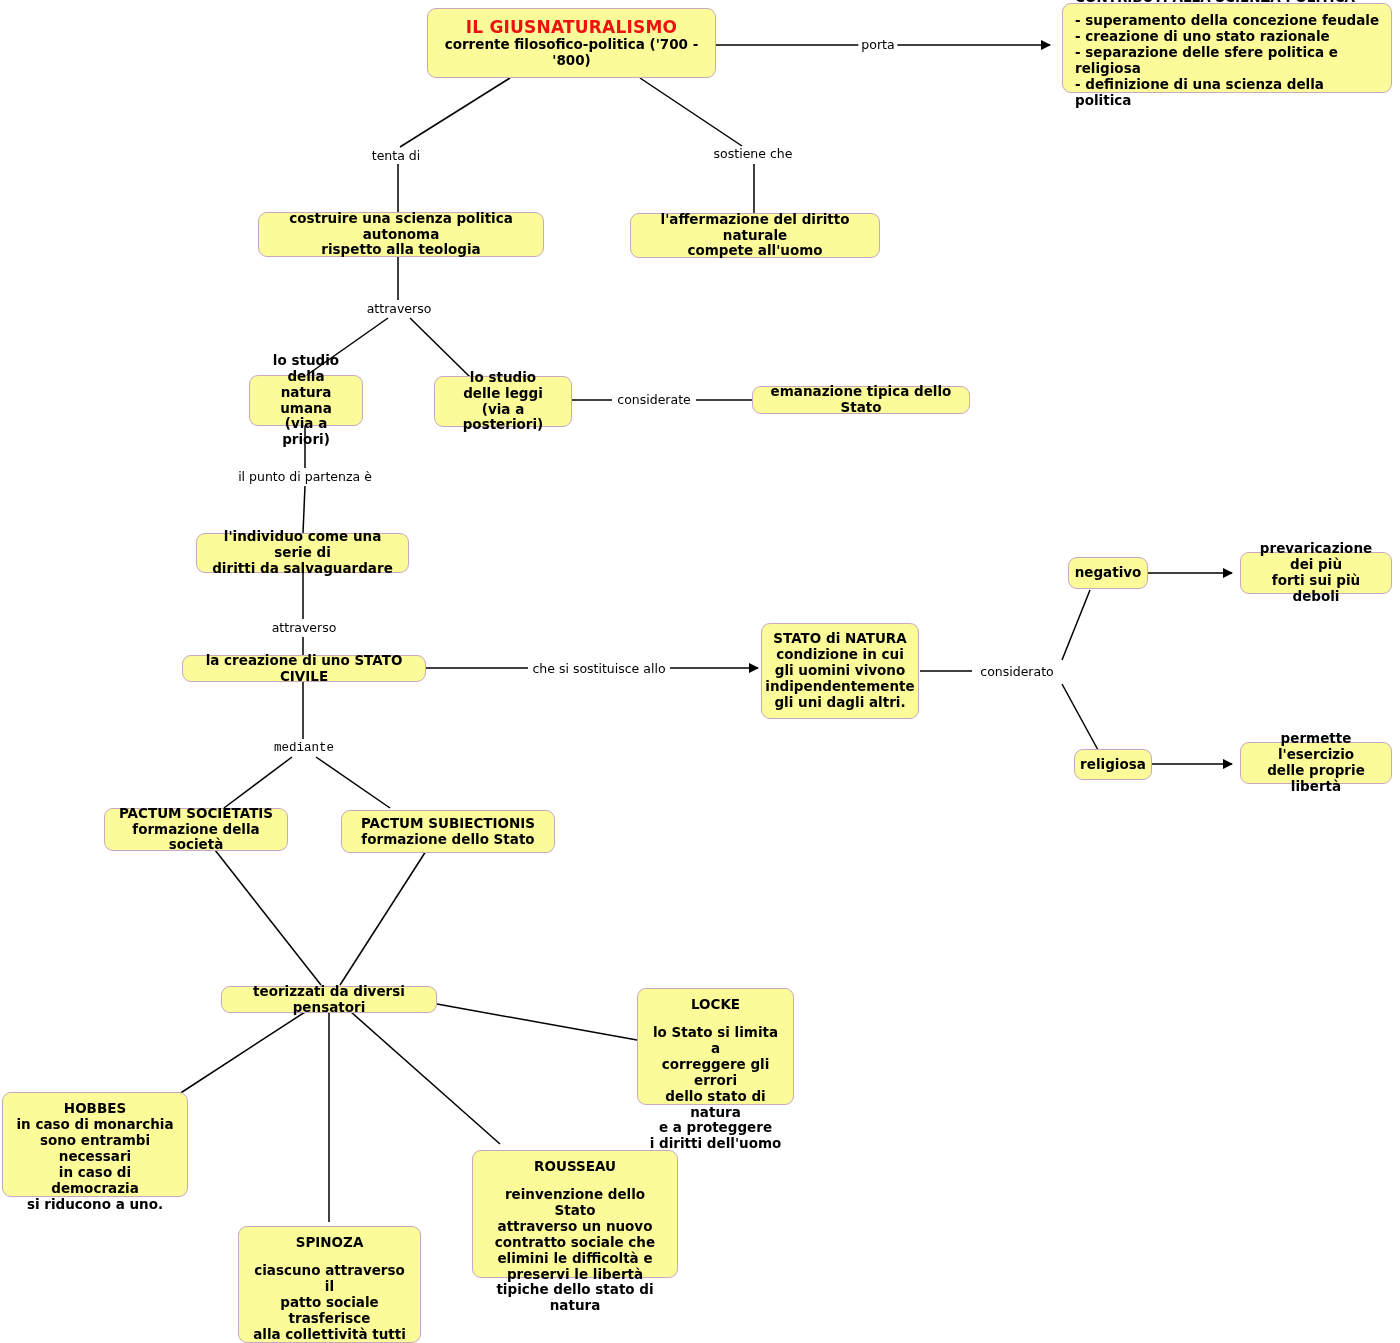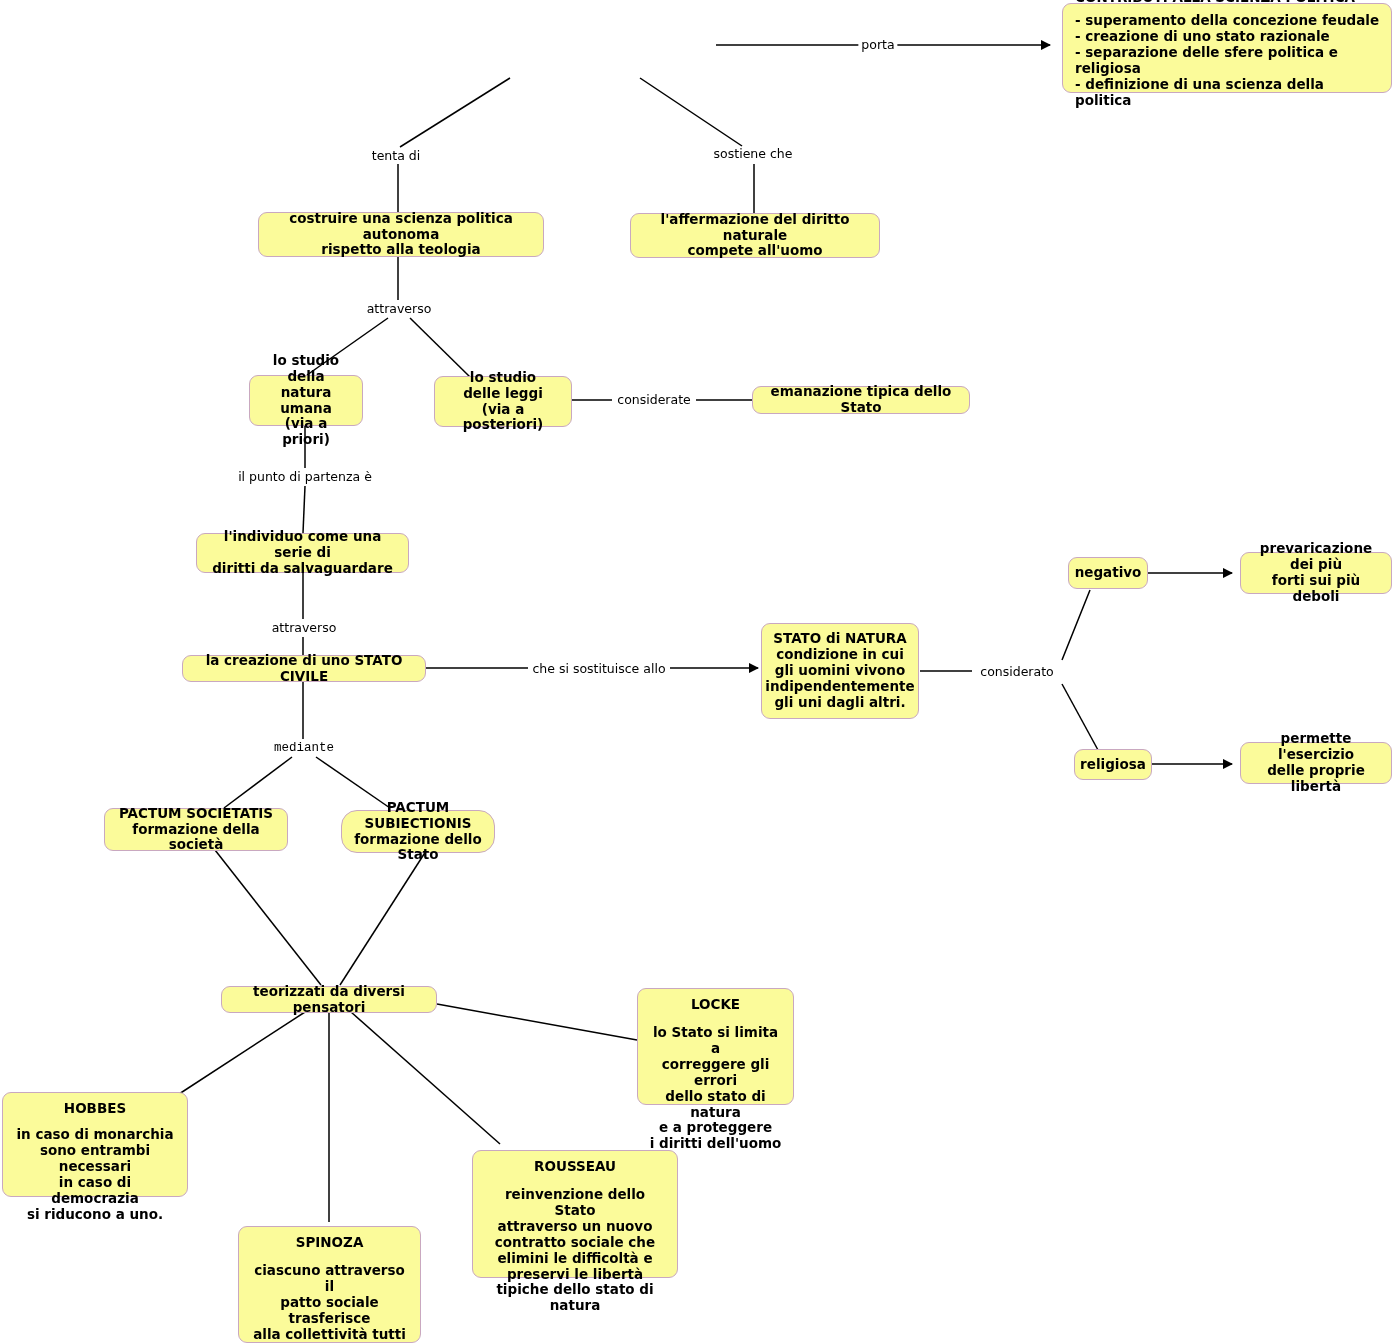--- a/index.html
+++ b/index.html
@@ -126,20 +126,24 @@
       <line x1="215" y1="850" x2="321" y2="985"></line>
       <line x1="426" y1="851" x2="340" y2="985"></line>
 
       <line x1="305" y1="1012" x2="176" y2="1096"></line>
       <line x1="329" y1="1012" x2="329" y2="1222"></line>
       <line x1="351" y1="1012" x2="500" y2="1144"></line>
       <line x1="437" y1="1004" x2="637" y2="1040"></line>
     </g>
   </svg>
 
+  <div class="node" style="left:427px; top:8px; width:289px; height:70px;">
+    <div class="title red">IL GIUSNATURALISMO</div>
+    <div class="sub">corrente filosofico-politica ('700 - '800)</div>
+  </div>
 
   <div class="node left-align" style="left:1062px; top:3px; width:330px; height:90px; justify-content:center; padding-top:7px;">
     <div class="title">CONTRIBUTI ALLA SCIENZA POLITICA</div>
     <div class="sub" style="margin-top:7px;">- superamento della concezione feudale
 - creazione di uno stato razionale
 - separazione delle sfere politica e religiosa
 - definizione di una scienza della politica</div>
   </div>
 
   <div class="node" style="left:258px; top:212px; width:286px; height:45px;">
@@ -201,32 +205,32 @@
   <div class="node" style="left:1240px; top:742px; width:152px; height:42px;">
     <div>permette l'esercizio
 delle proprie libertà</div>
   </div>
 
   <div class="node" style="left:104px; top:808px; width:184px; height:43px;">
     <div class="title">PACTUM SOCIETATIS</div>
     <div class="sub">formazione della società</div>
   </div>
 
-  <div class="node" style="left:341px; top:810px; width:154px; height:43px;border-radius:16px;">
+  <div class="node" style="left:341px; top:810px; width:214px; height:43px;">
     <div class="title">PACTUM SUBIECTIONIS</div>
     <div class="sub">formazione dello Stato</div>
   </div>
 
   <div class="node" style="left:221px; top:986px; width:216px; height:27px;">
     <div>teorizzati da diversi pensatori</div>
   </div>
 
   <div class="node" style="left:2px; top:1092px; width:186px; height:105px; justify-content:flex-start; padding-top:8px;">
     <div class="title">HOBBES</div>
-    <div class="sub" style="margin-top:10px;">in caso di monarchia
+    <div class="sub" style="">in caso di monarchia
 sono entrambi necessari
 in caso di democrazia
 si riducono a uno.</div>
   </div>
 
   <div class="node" style="left:637px; top:988px; width:157px; height:117px; justify-content:flex-start; padding-top:8px;">
     <div class="title">LOCKE</div>
     <div class="sub" style="margin-top:12px;">lo Stato si limita a
 correggere gli errori
 dello stato di natura

